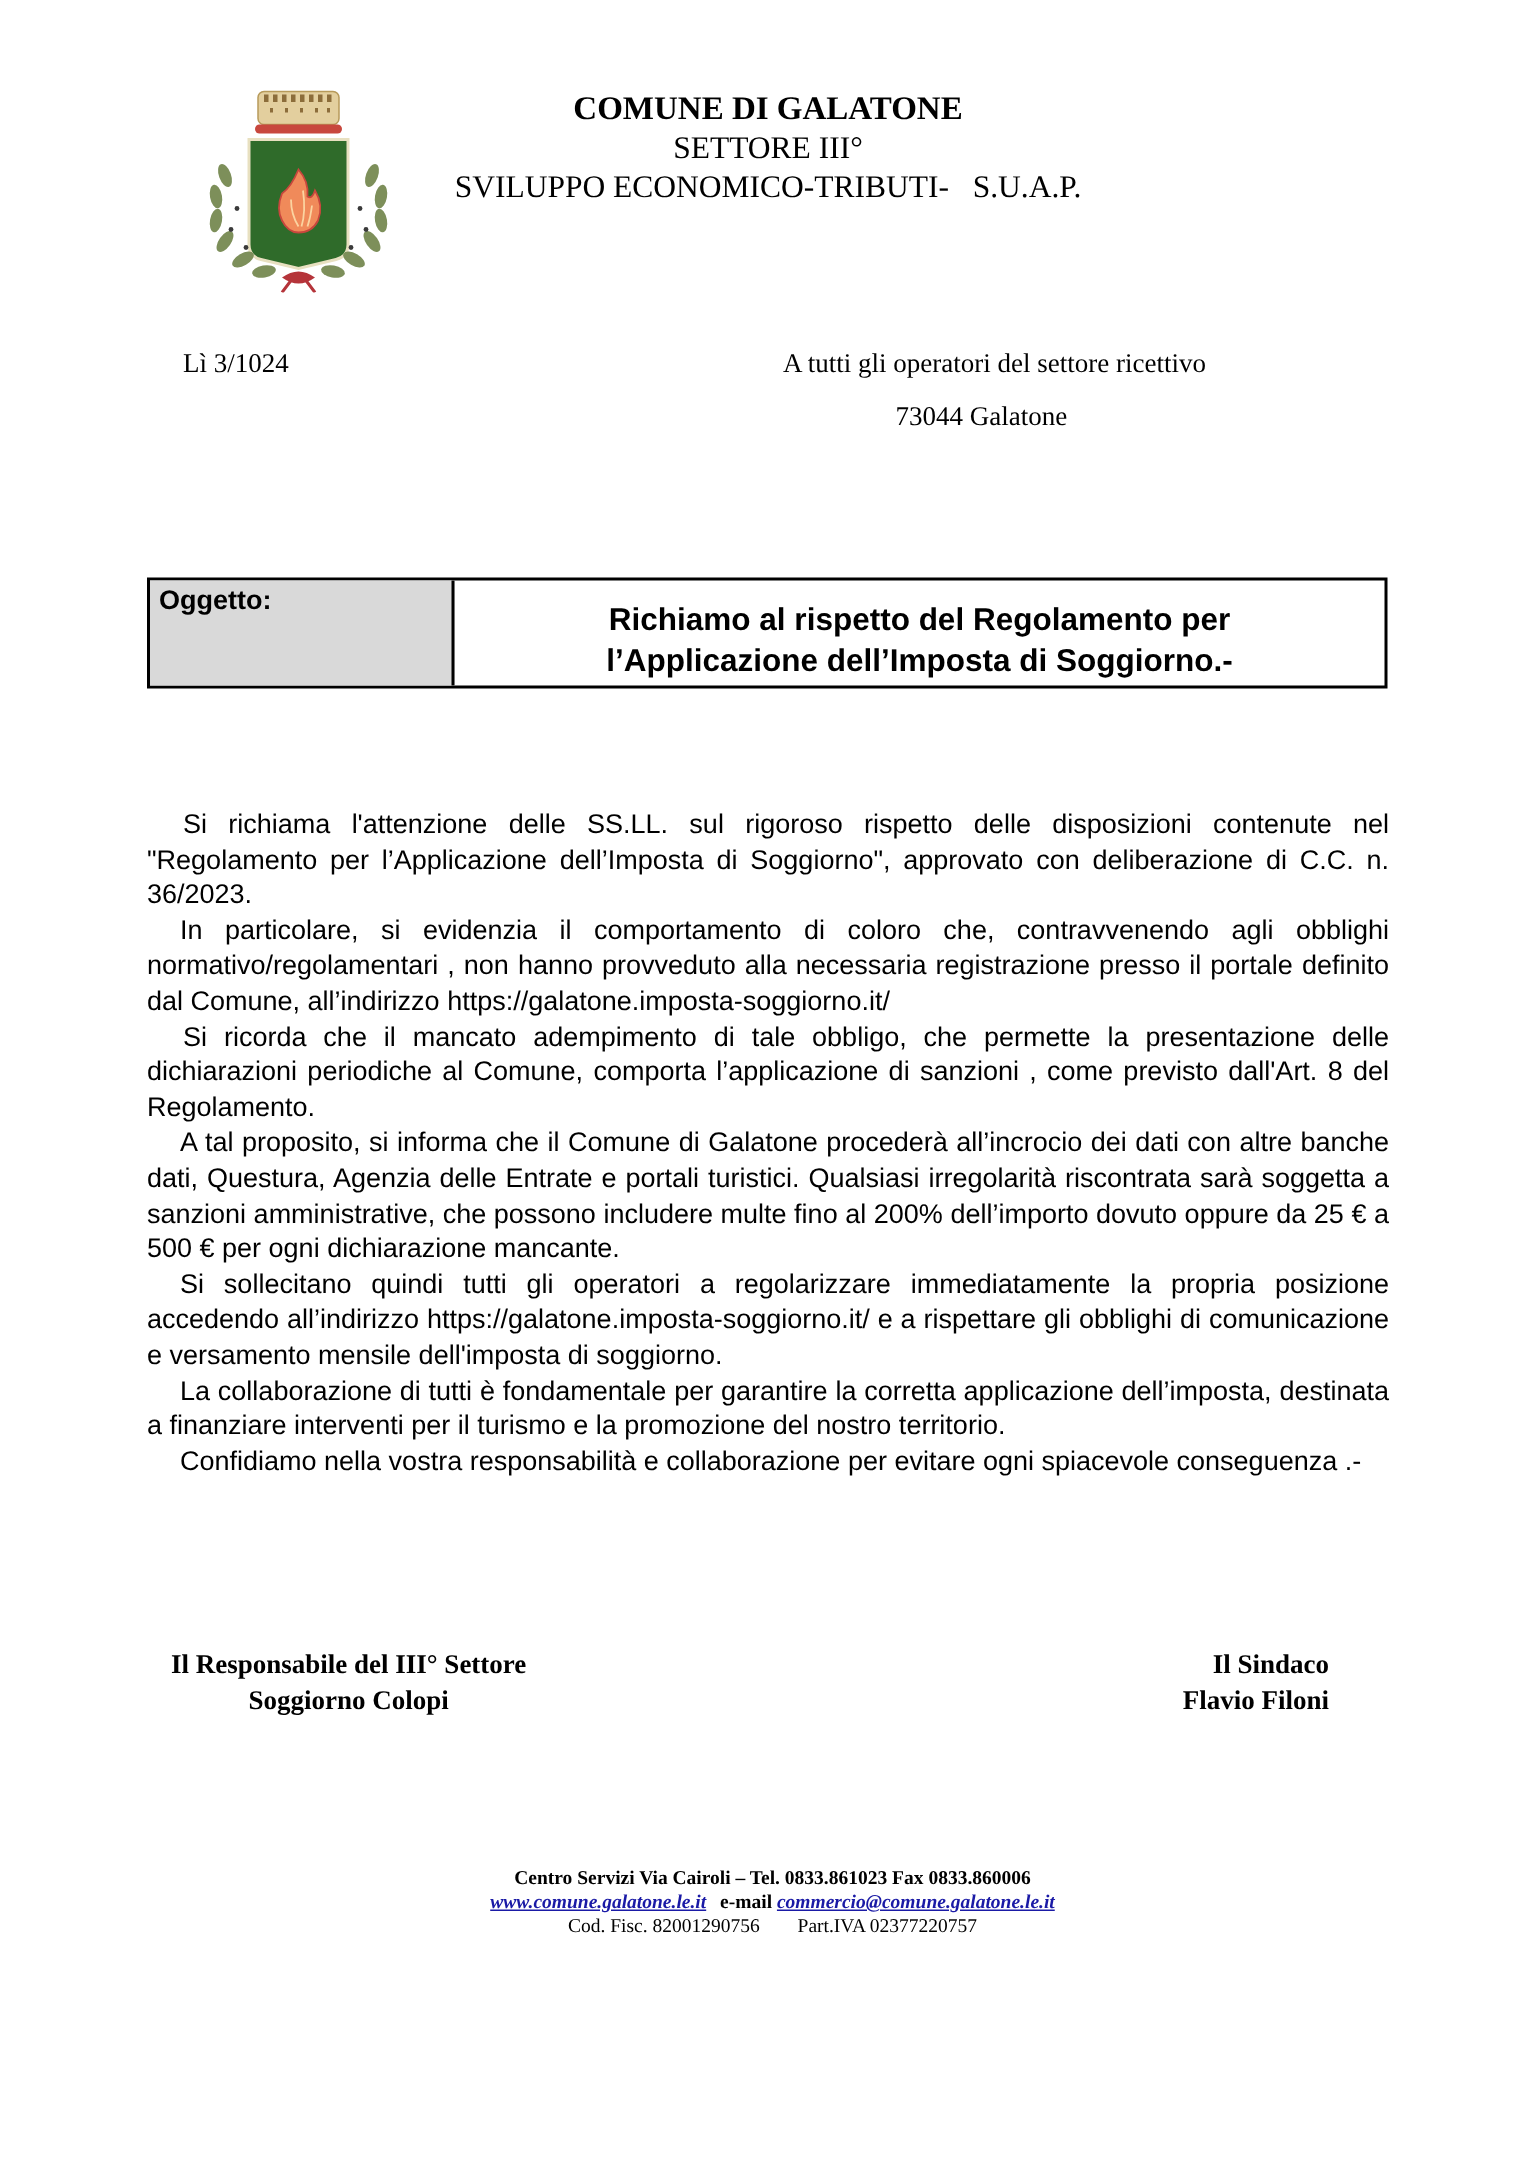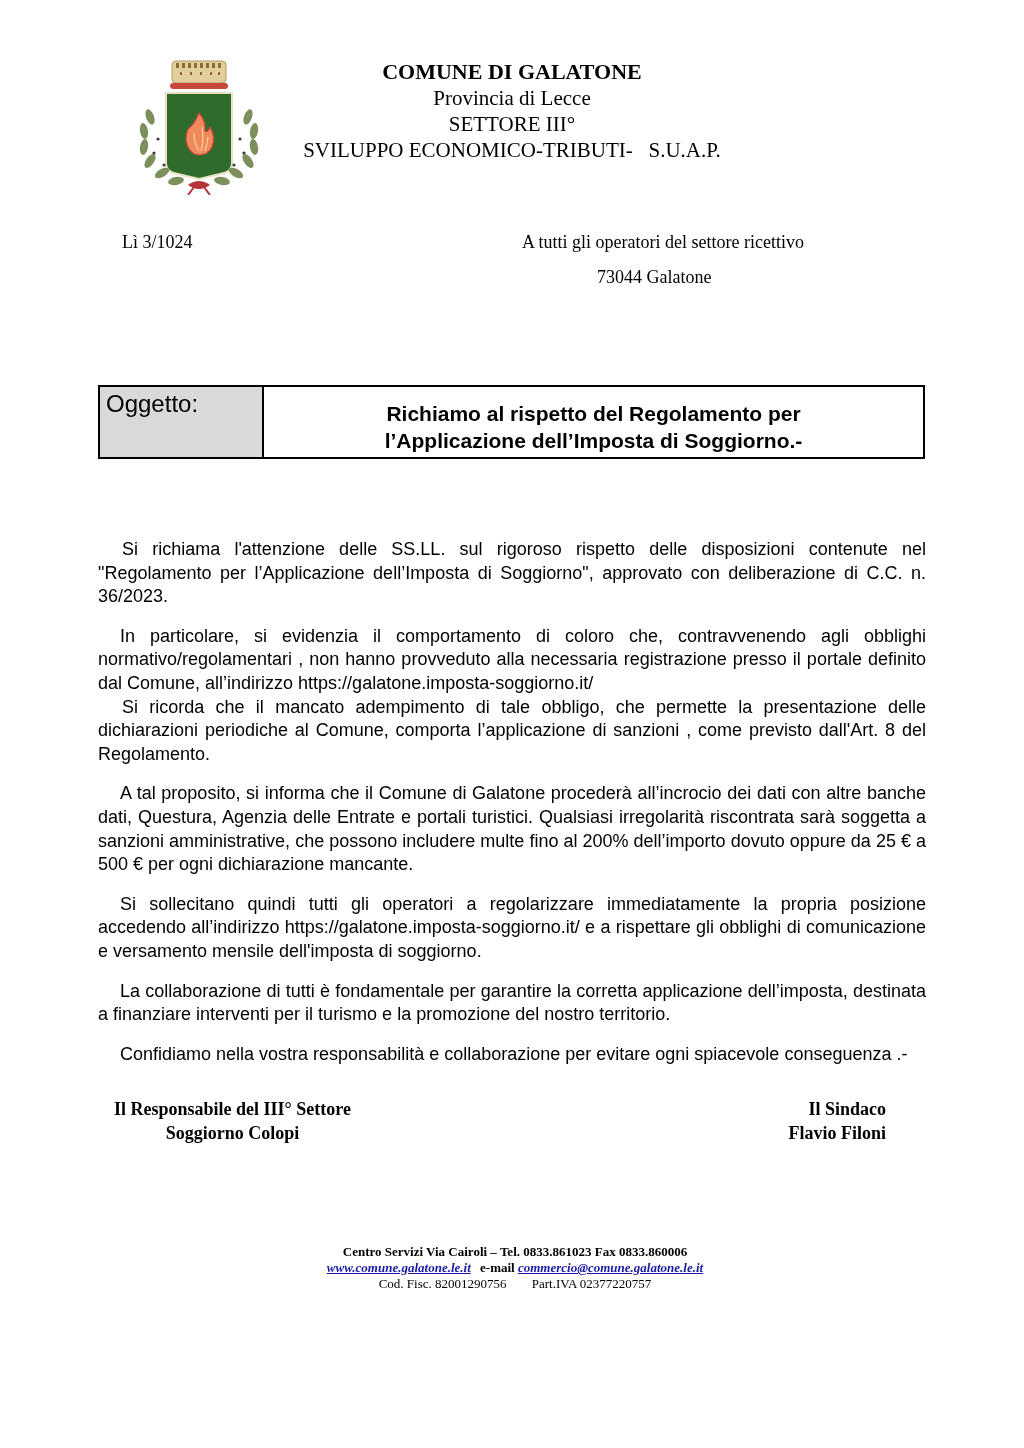--- a/index.html
+++ b/index.html
@@ -12,29 +12,29 @@
     .header { position: absolute; left: 262px; top: 58px; width: 500px; text-align: center; }
     .header .t1 { font-size: 22px; font-weight: bold; line-height: 27px; }
     .header .tl { font-size: 21px; line-height: 26px; }
 
     .place-date { position: absolute; left: 122px; top: 232px; font-size: 18px; }
     .recipient { position: absolute; left: 522px; top: 232px; font-size: 18px; }
     .recipient-city { position: absolute; left: 597px; top: 267px; font-size: 18px; }
 
     .subject-box { position: absolute; left: 98px; top: 385px; width: 827px; height: 74px;
       border: 2px solid #000; display: flex; box-sizing: border-box; }
-    .subject-label { width: 164px; background: #d9d9d9; border-right: 2px solid #000;
-      font-size: 24px; font-weight: normal; padding: 3px 0 0 6px; box-sizing: border-box; }
+    .subject-label { width: 203px; background: #d9d9d9; border-right: 2px solid #000;
+      font-size: 18px; font-weight: bold; padding: 3px 0 0 6px; box-sizing: border-box; }
     .subject-text { flex: 1; text-align: center; font-size: 21px; font-weight: bold;
       line-height: 27px; padding-top: 13px; }
 
     .body-text { position: absolute; left: 98px; top: 538px; width: 828px; font-size: 18px;
       line-height: 23.6px; text-align: justify; }
     .body-text p { margin: 0; text-indent: 24px; }
-    .body-text p.i2 { text-indent: 22px; margin-top: 16px; }
+    .body-text p.i2 { text-indent: 22px; }
 
     .sign-left { position: absolute; left: 114px; top: 1097px; font-size: 18px; font-weight: bold; line-height: 24px; text-align: center; }
     .sign-right { position: absolute; left: 760px; top: 1097px; font-size: 18px; font-weight: bold; line-height: 24px; text-align: right; width: 126px; }
 
     .footer { position: absolute; left: 260px; top: 1244px; width: 510px; text-align: center; font-size: 13px; line-height: 16px; }
     .footer .b { font-weight: bold; }
     .footer a { color: #1a1aa6; text-decoration: underline; font-weight: bold; font-style: italic; }
   </style>
 </head>
 <body>
@@ -91,21 +91,20 @@
         <circle cx="36" cy="110" r="1.6"></circle>
     </g>
 
     <path d="M60 130 Q71 122 82 130 Q71 138 60 130 Z" fill="#b5343a"></path>
     <path d="M66 132 L60 140 M76 132 L82 140" stroke="#b5343a" stroke-width="2"></path>
   </svg>
 </div>
 
 <div class="header serif">
   <div class="t1">COMUNE DI GALATONE</div>
-  <div class="tl">Provincia di Lecce</div>
   <div class="tl">SETTORE III°</div>
   <div class="tl" style="white-space:pre;">SVILUPPO ECONOMICO-TRIBUTI-   S.U.A.P.</div>
 </div>
 
 <div class="place-date serif">Lì 3/1024</div>
 <div class="recipient serif">A tutti gli operatori del settore ricettivo</div>
 <div class="recipient-city serif">73044 Galatone</div>
 
 <div class="subject-box sans">
   <div class="subject-label">Oggetto:</div>

